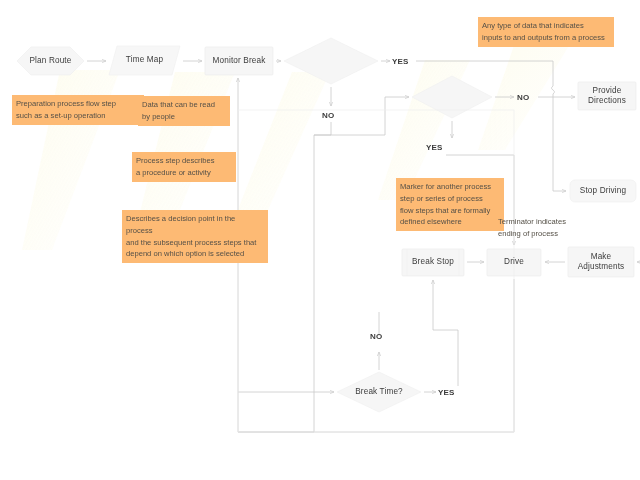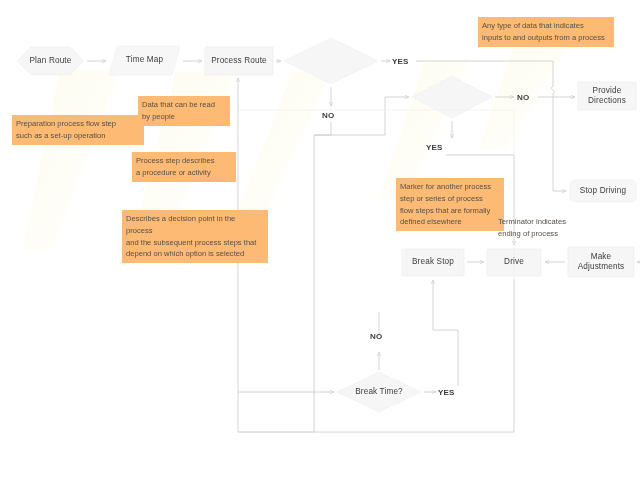--- a/index.html
+++ b/index.html
@@ -139,21 +139,21 @@
       <path d="M458,386 L458,330 L433,330 L433,280" marker-end="url(#ah)"></path>
 
       <rect x="238" y="110" width="276" height="322" fill="none" stroke="#ededed" stroke-width="0.7"></rect>
     </g>
   </svg>
 
   <div class="node" style="left:17px;top:47px;width:67px;height:28px;">Plan Route</div>
 
   <div class="node" style="left:109px;top:46px;width:71px;height:29px;">Time Map</div>
 
-  <div class="node" style="left:205px;top:47px;width:68px;height:28px;">Process Route</div>
+  <div class="node" style="left:205px;top:47px;width:68px;height:28px;">Monitor Break</div>
 
 
 
   <div class="node" style="left:578px;top:82px;width:58px;height:28px;white-space:pre-line;">Provide
 Directions</div>
 
   <div class="node" style="left:570px;top:180px;width:66px;height:22px;">Stop Driving</div>
 
   <div class="node" style="left:402px;top:249px;width:62px;height:27px;">Break Stop</div>
 
@@ -169,21 +169,21 @@
   <div class="edgelabel" style="left:322px;top:111px;">NO</div>
 
   <div class="edgelabel" style="left:517px;top:93px;">NO</div>
 
   <div class="edgelabel" style="left:426px;top:143px;">YES</div>
 
   <div class="edgelabel" style="left:370px;top:332px;">NO</div>
 
   <div class="edgelabel" style="left:438px;top:388px;">YES</div>
 
-  <div class="note" style="left:12px;top:95px;width:132px;margin-top:20px;">Preparation process flow step
+  <div class="note" style="left:12px;top:95px;width:132px;">Preparation process flow step
 such as a set-up operation</div>
 
   <div class="note" style="left:138px;top:96px;width:92px;">Data that can be read
 by people</div>
 
   <div class="note" style="left:132px;top:152px;width:104px;">Process step describes
 a procedure or activity</div>
 
   <div class="note" style="left:122px;top:210px;width:146px;">Describes a decision point in the process
 and the subsequent process steps that

